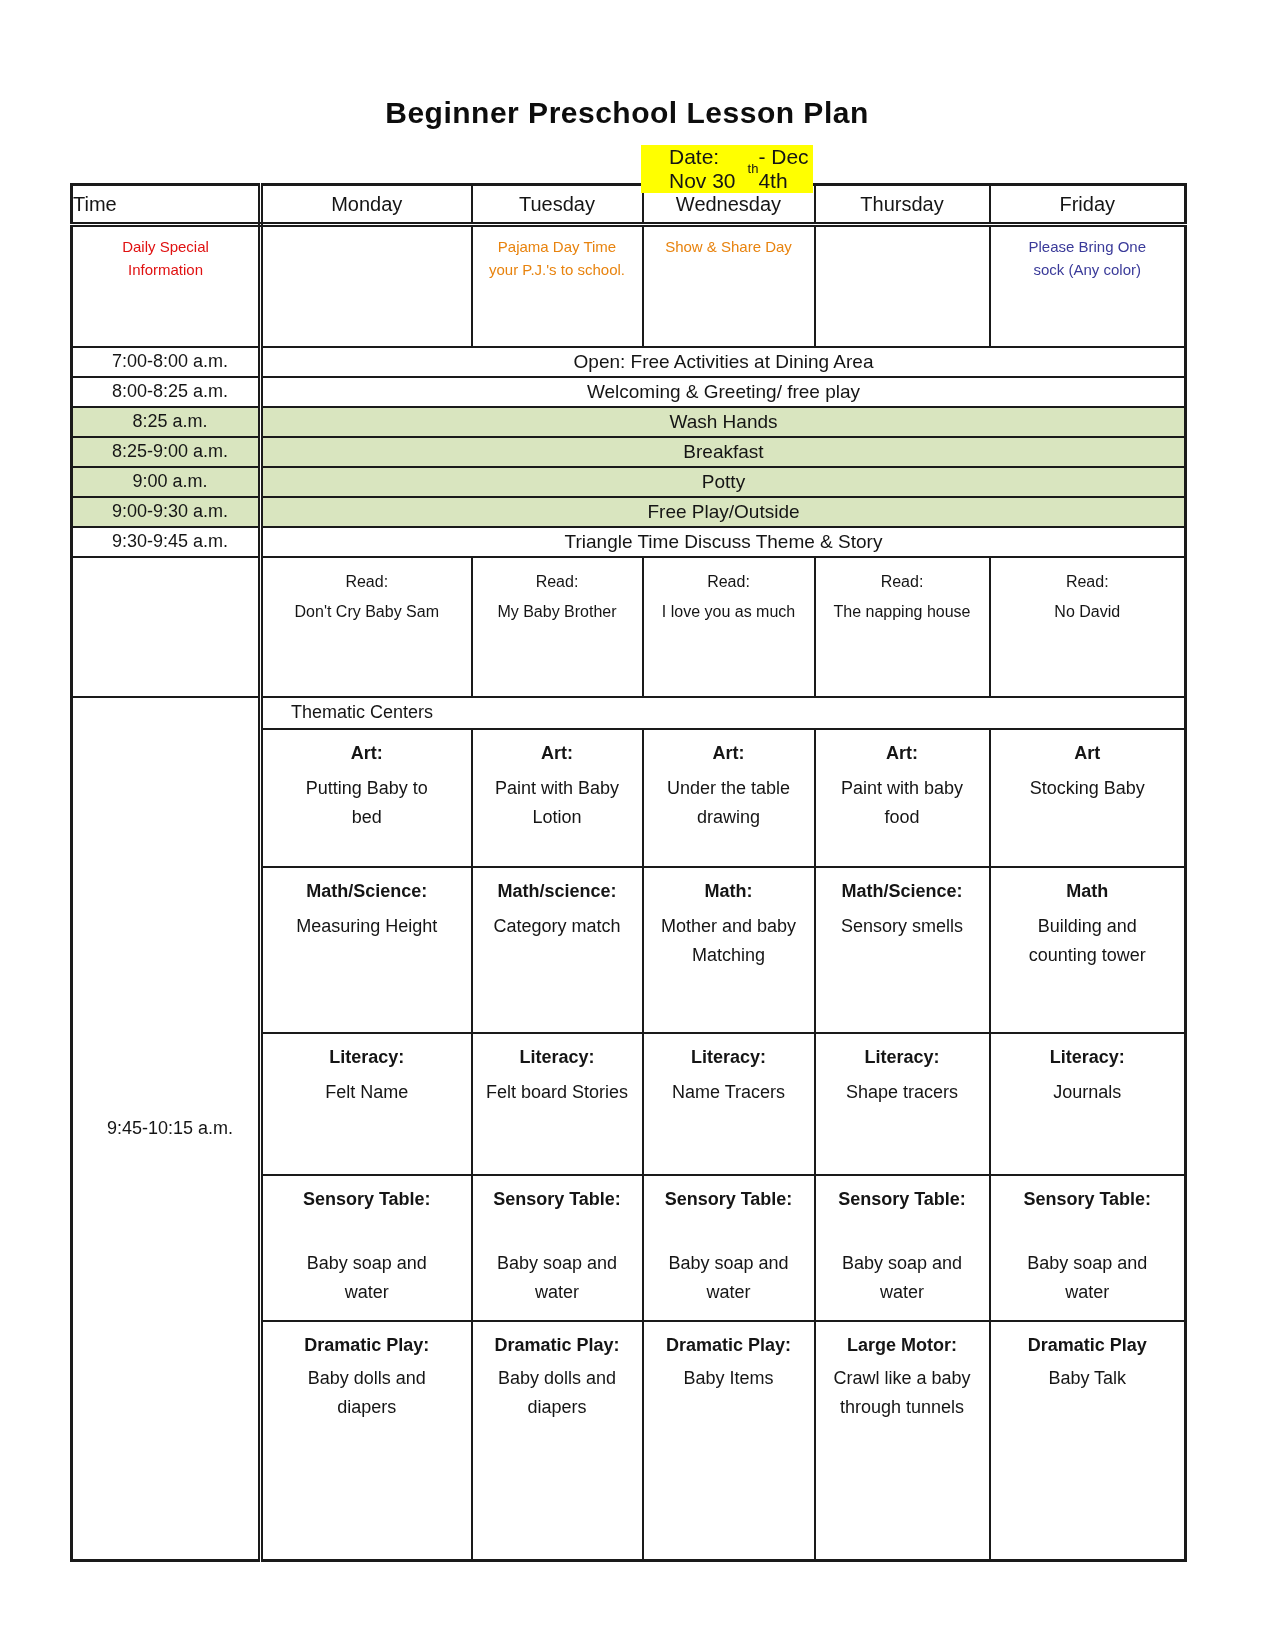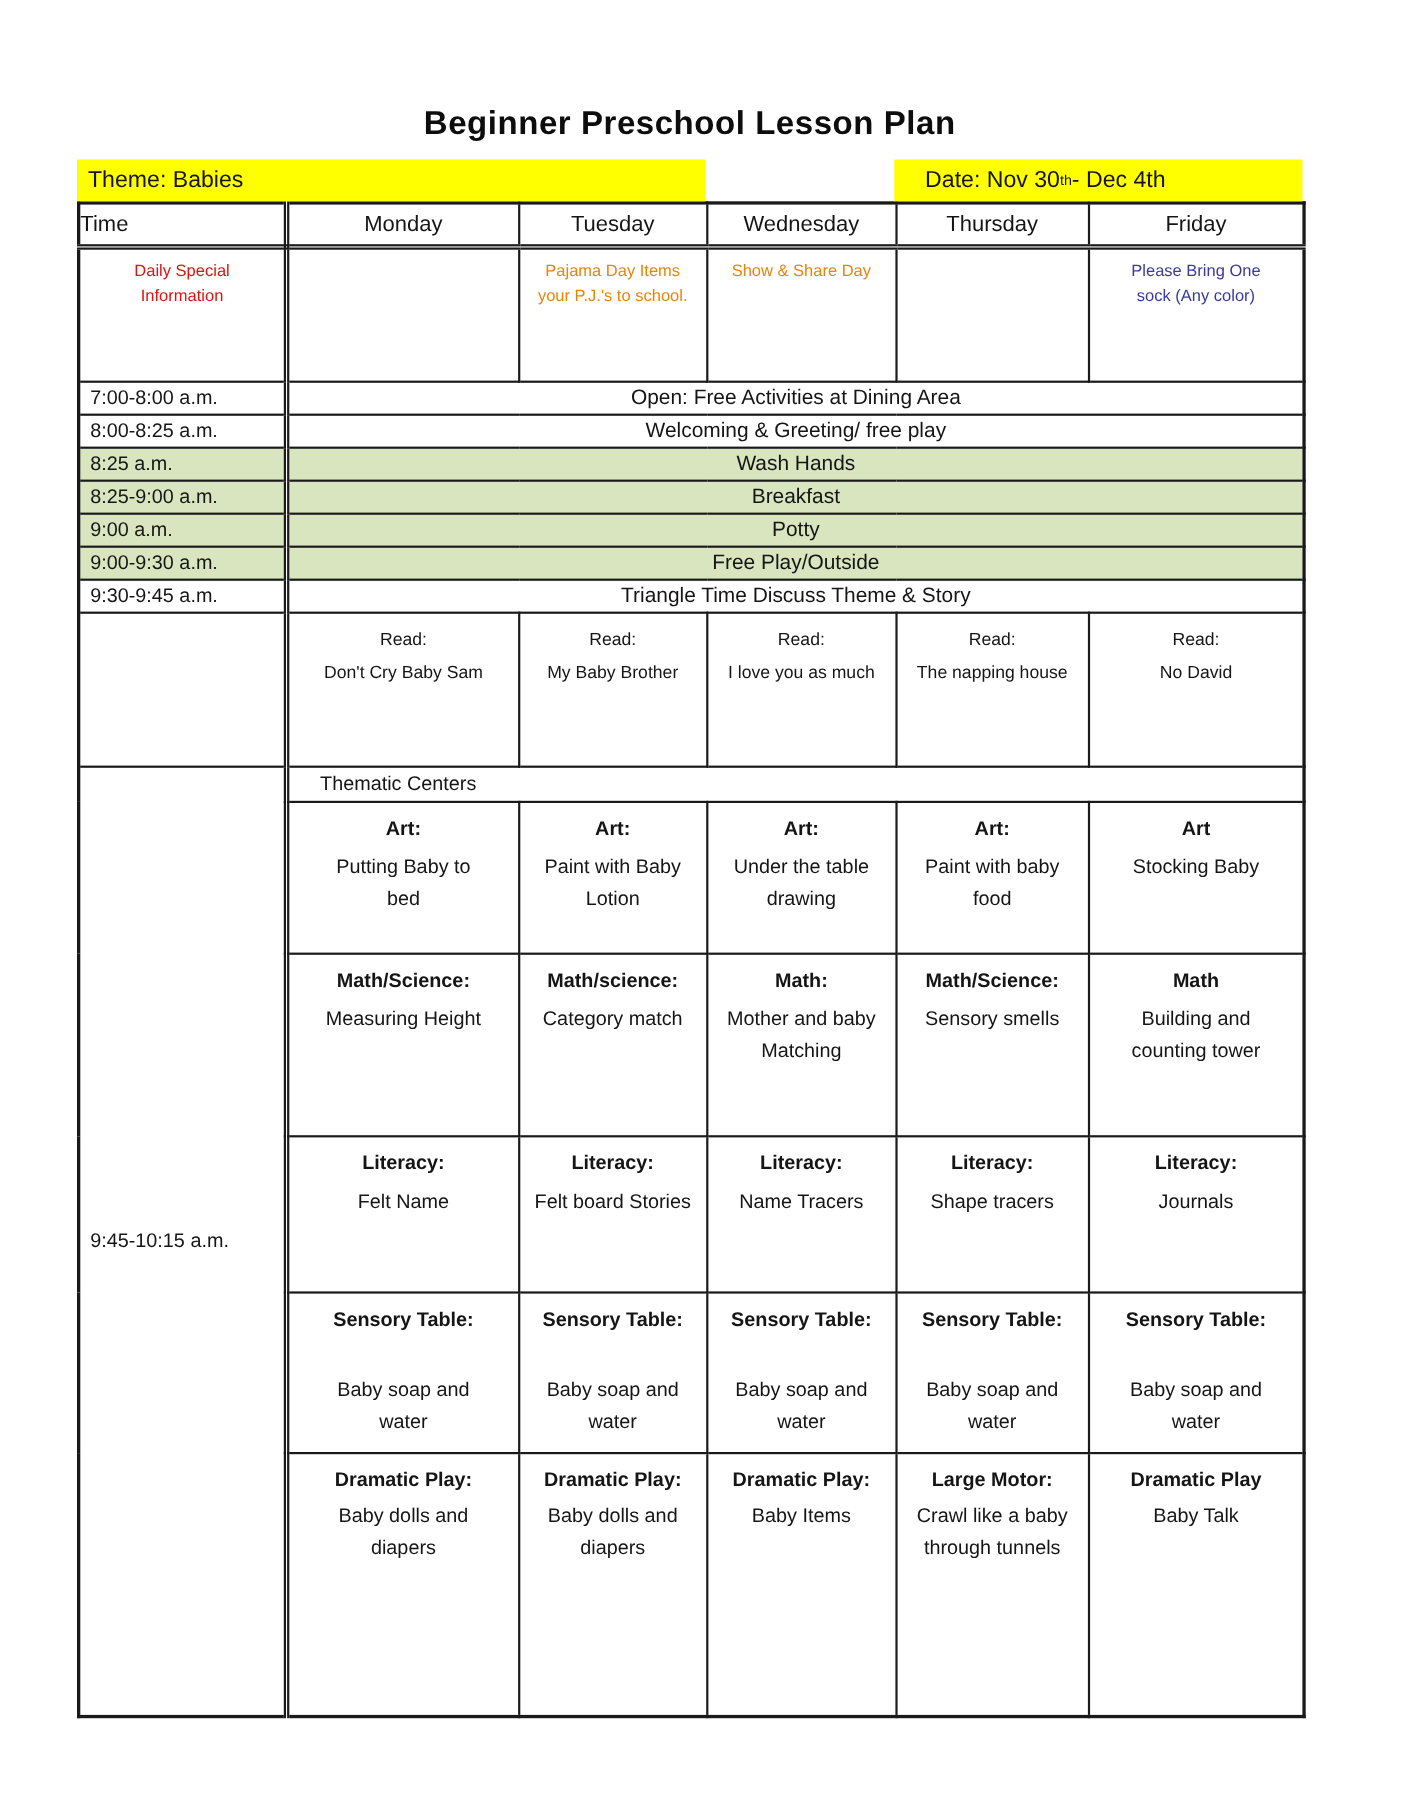--- a/index.html
+++ b/index.html
@@ -59,21 +59,21 @@
   
   tr.header-row { height: 40px; }
   tr.header-row td {
     text-align: center;
     font-size: 20px;
     border-bottom: 5px double #1a1a1a;
   }
   
   td.timecol {
     border-right: 5px double #1a1a1a;
-    text-align: left;
+    text-align: center;
     padding-left: 9px;
     font-size: 18px;
   }
   tr.header-row td.timecol { text-align: left; padding-left: 0; }
   
   tr.special-row { height: 122px; }
   tr.special-row td {
     vertical-align: top;
     padding-top: 8px;
     text-align: center;
@@ -127,21 +127,20 @@
   tr.row-dramatic .cell-body { margin-top: 5px; }
 </style>
 </head>
 <body>
 
 <div class="page">
 
   <h1 class="doc-title">Beginner Preschool Lesson Plan</h1>
 
   <div class="theme-bar">
-    <div class="seg seg-yellow seg-theme">Theme: Babies</div>
     <div class="seg"></div>
     <div class="seg seg-yellow seg-date">
         <span>Date: Nov 30</span>
         <sup>th</sup>
         <span>- Dec 4th</span>
       </div>
   </div>
 
   <table class="plan">
     <colgroup>
@@ -164,21 +163,21 @@
     </tr>
 
     <tr class="special-row">
       <td class="timecol">
             <div class="inner">Daily Special Information</div>
           </td>
       <td>
             <div class="inner"></div>
           </td>
       <td class="c-orange">
-            <div class="inner">Pajama Day Items your P.J.'s to school.</div>
+            <div class="inner">Pajama Day Time your P.J.'s to school.</div>
           </td>
       <td class="c-orange">
             <div class="inner">Show &amp; Share Day</div>
           </td>
       <td>
             <div class="inner"></div>
           </td>
       <td class="c-blue">
             <div class="inner">Please Bring One sock (Any color)</div>
           </td>

